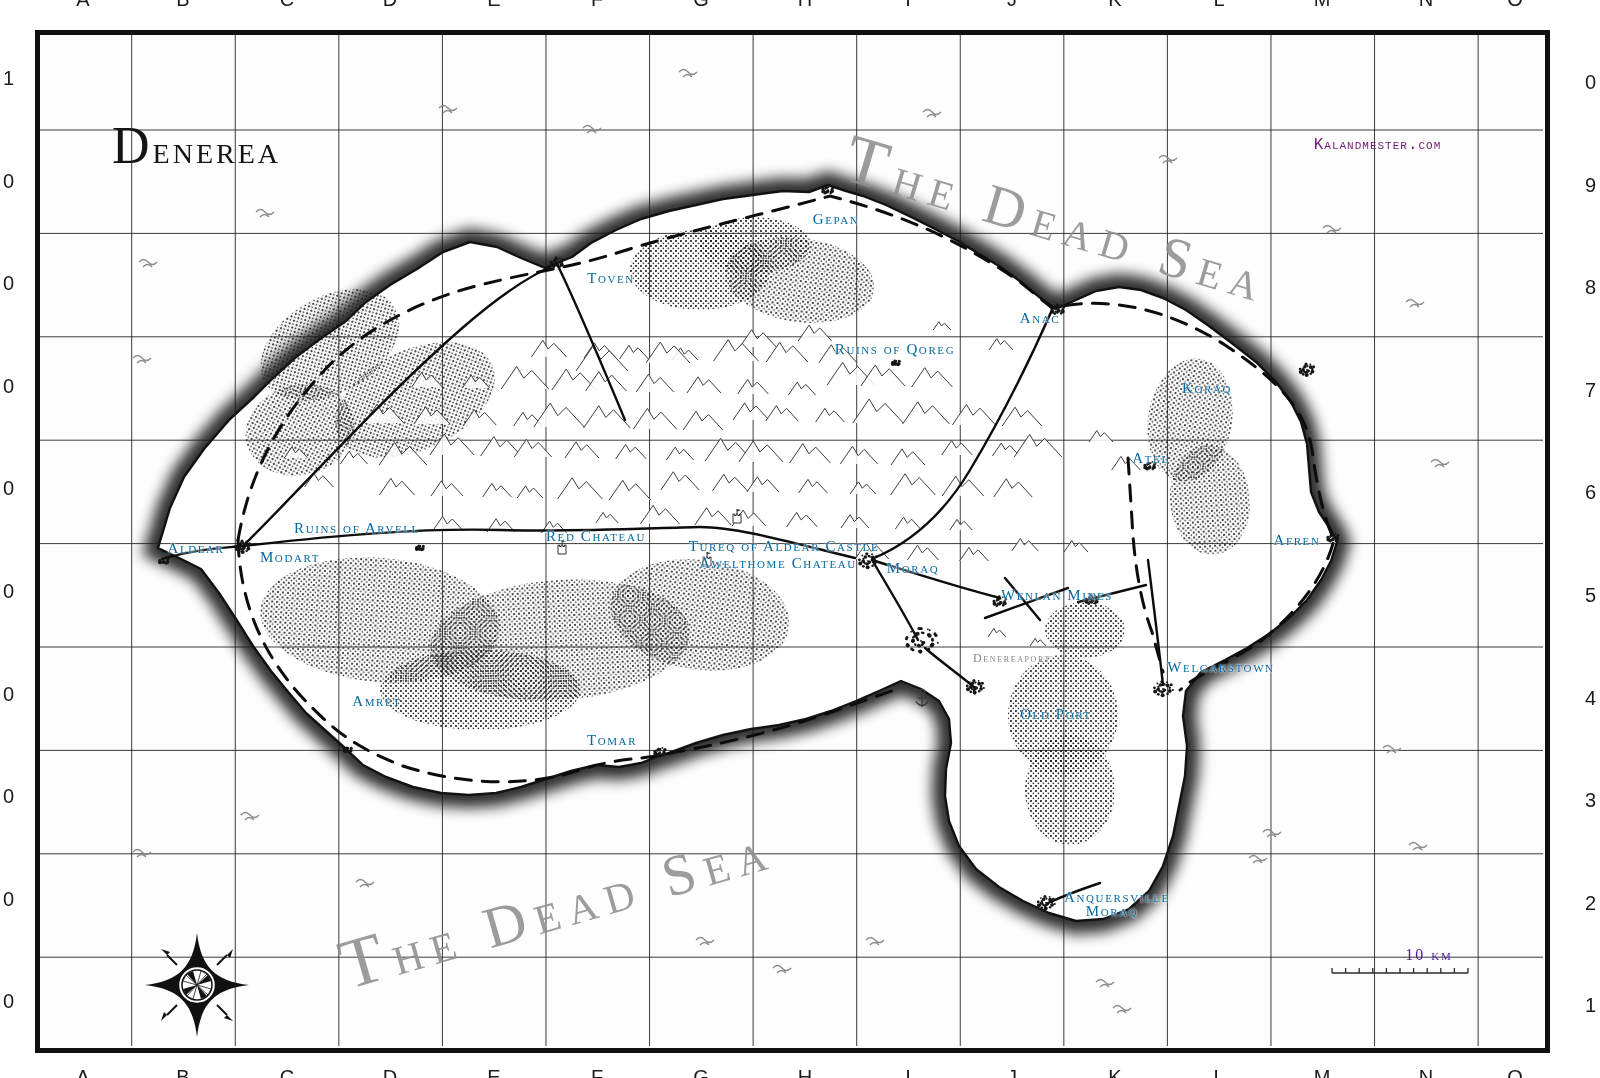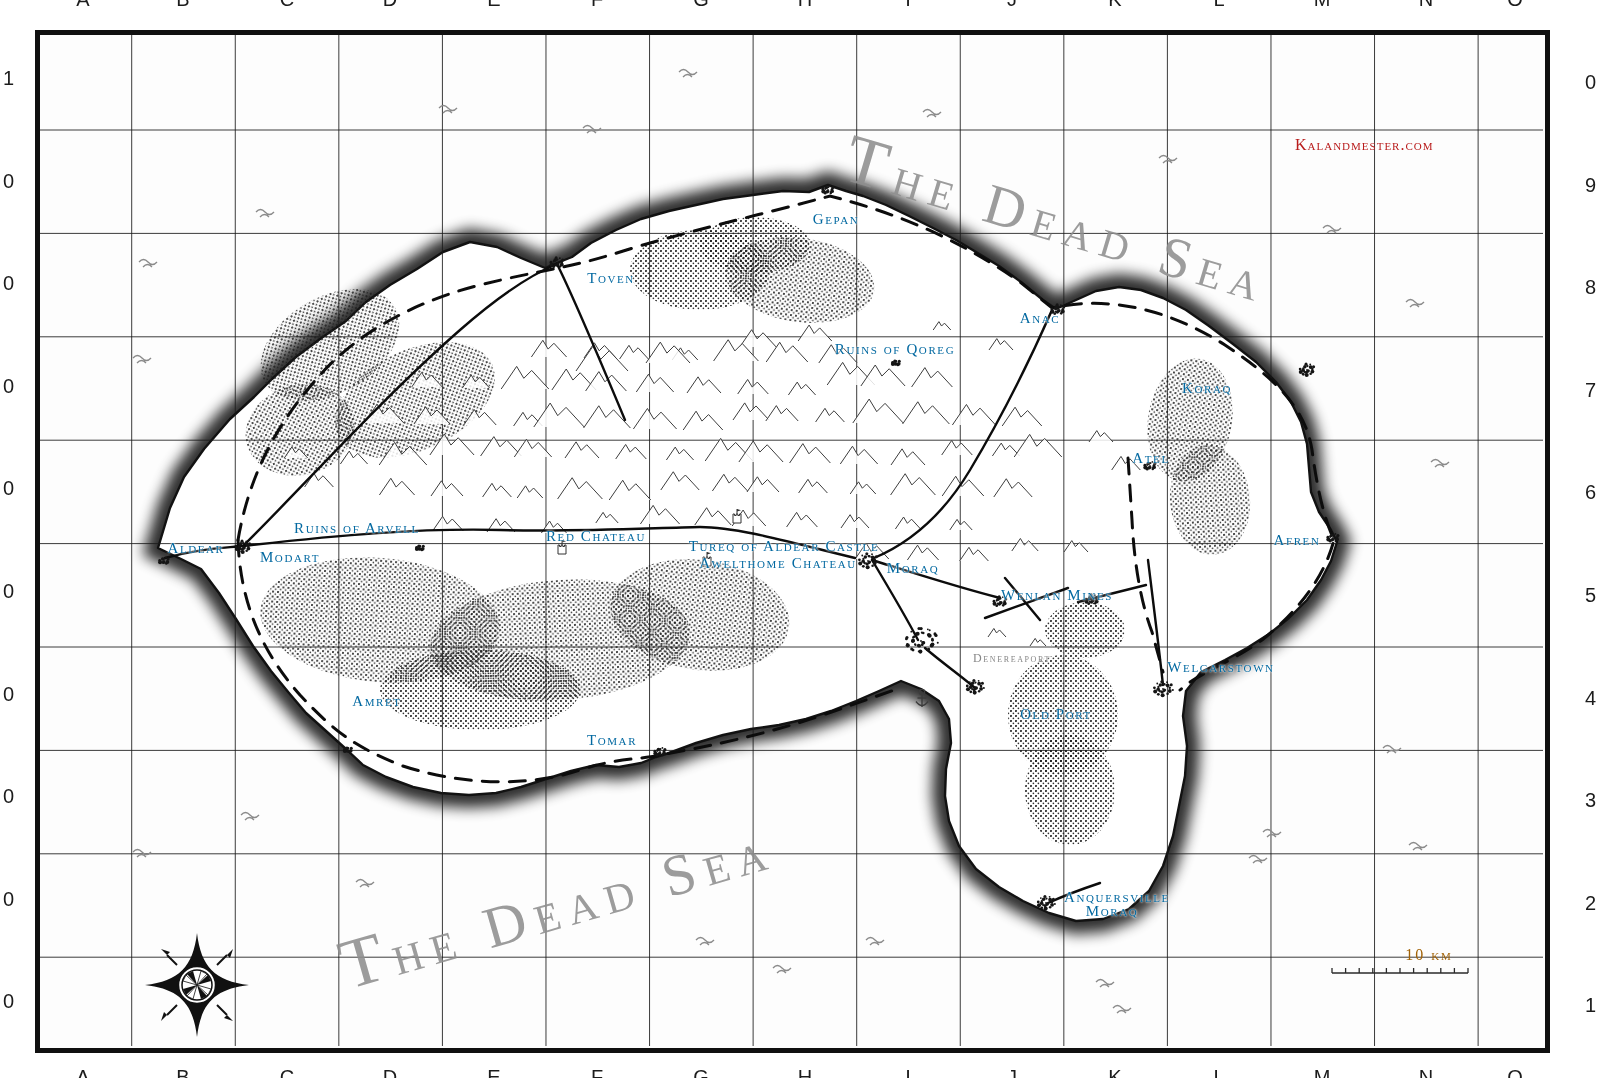--- a/index.html
+++ b/index.html
@@ -3,28 +3,28 @@
 <meta charset="utf-8">
 <style>
   html,body{margin:0;padding:0;width:1600px;height:1078px;background:#ffffff;overflow:hidden;}
   #stage{position:relative;width:1600px;height:1078px;font-family:"Liberation Serif","DejaVu Serif",serif;}
   #map-svg{position:absolute;left:0;top:0;}
   #frame{position:absolute;left:35px;top:30px;width:1505px;height:1013px;border:5px solid #101010;pointer-events:none;}
   .edge-label{position:absolute;font-family:"Liberation Sans","DejaVu Sans",sans-serif;font-size:20px;color:#1c1c1c;transform:translateX(-50%);}
   .edge-num{position:absolute;font-family:"Liberation Sans","DejaVu Sans",sans-serif;font-size:20px;color:#1c1c1c;transform:translateY(-50%);}
   .map-title{position:absolute;left:112px;top:116px;font-variant:small-caps;font-size:40px;letter-spacing:3px;color:#141414;}
   .map-title::first-letter{font-size:1.3em;}
-  .attribution{position:absolute;left:1295px;top:136px;width:165px;text-align:left;font-variant:small-caps;font-size:16px;letter-spacing:1px;color:#b91c1c;}
+  .attribution{position:absolute;left:1295px;top:136px;width:165px;text-align:center;font-variant:small-caps;font-size:16px;letter-spacing:1px;color:#701a75;font-family:Liberation Mono, monospace;}
   .sea-label{position:absolute;font-variant:small-caps;color:#8f8f8f;letter-spacing:9px;white-space:nowrap;opacity:0.88;}
   .sea-label::first-letter{font-size:1.22em;}
   #sea-label-north{left:858px;top:118px;font-size:57px;transform:rotate(16.5deg);transform-origin:left top;}
   #sea-label-south{left:330px;top:928px;font-size:58px;transform:rotate(-16deg);transform-origin:left top;}
   .place-label{position:absolute;font-variant:small-caps;font-size:15px;letter-spacing:1.6px;color:#0369a1;white-space:nowrap;transform:translate(-50%,-50%);text-shadow:0 0 3px #fff,0 0 2px #fff;}
   .place-label.big{font-size:12px;color:#858585;}
-  .scale-label{position:absolute;font-variant:small-caps;font-size:16px;letter-spacing:2px;color:#a16207;transform:translate(-50%,-50%);}
+  .scale-label{position:absolute;font-variant:small-caps;font-size:16px;letter-spacing:2px;color:#4c1d95;transform:translate(-50%,-50%);}
 </style>
 </head>
 <body>
 
 <div id="stage">
   <svg id="map-svg" width="1600" height="1078">
     <defs>
       <filter id="coastblur" x="-30%" y="-30%" width="160%" height="160%">
         <feGaussianBlur stdDeviation="7"></feGaussianBlur>
       </filter>
@@ -658,20 +658,21 @@
       </g>
       <circle r="19" fill="#fff" stroke="#111" stroke-width="2.5"></circle>
       <circle r="15" fill="none" stroke="#111" stroke-width="1.5"></circle>
       <path d="M0,0 L-10,-11 L-4,-14 Z M0,0 L11,-10 L14,-4 Z M0,0 L10,11 L4,14 Z M0,0 L-11,10 L-14,4 Z" fill="#111"></path>
       <path d="M0,0 L-14,-4 L-11,-10 Z M0,0 L-4,14 L-10,11 Z M0,0 L4,-14 L10,-11 Z M0,0 L14,4 L11,10 Z" fill="#fff" stroke="#111" stroke-width="0.8"></path>
     </g>
   </svg>
 
   <div id="frame"></div>
 
+  <div class="map-title">Denerea</div>
   <div class="attribution">Kalandmester.com</div>
   <div id="sea-label-north" class="sea-label">The Dead Sea</div>
   <div id="sea-label-south" class="sea-label">The Dead Sea</div>
   <div id="scale-label" class="scale-label" style="left: 1429px; top: 955px;">10 km</div>
 
   <div id="edge-labels">
       <div class="edge-label" style="left: 83px; top: -12px;">A</div>
       <div class="edge-label" style="left: 183px; top: -12px;">B</div>
       <div class="edge-label" style="left: 287px; top: -12px;">C</div>
       <div class="edge-label" style="left: 390px; top: -12px;">D</div>

